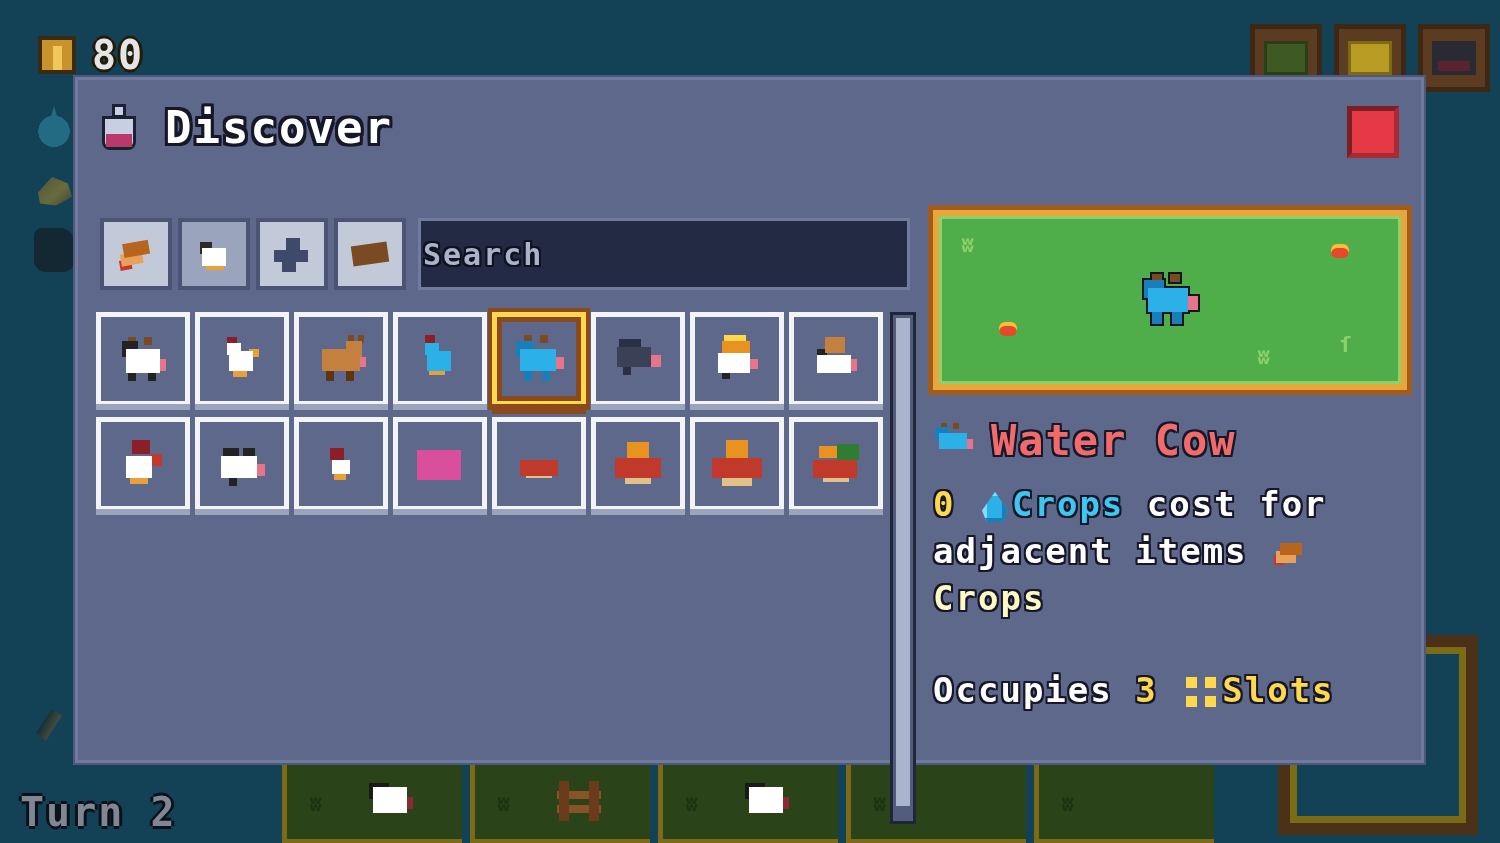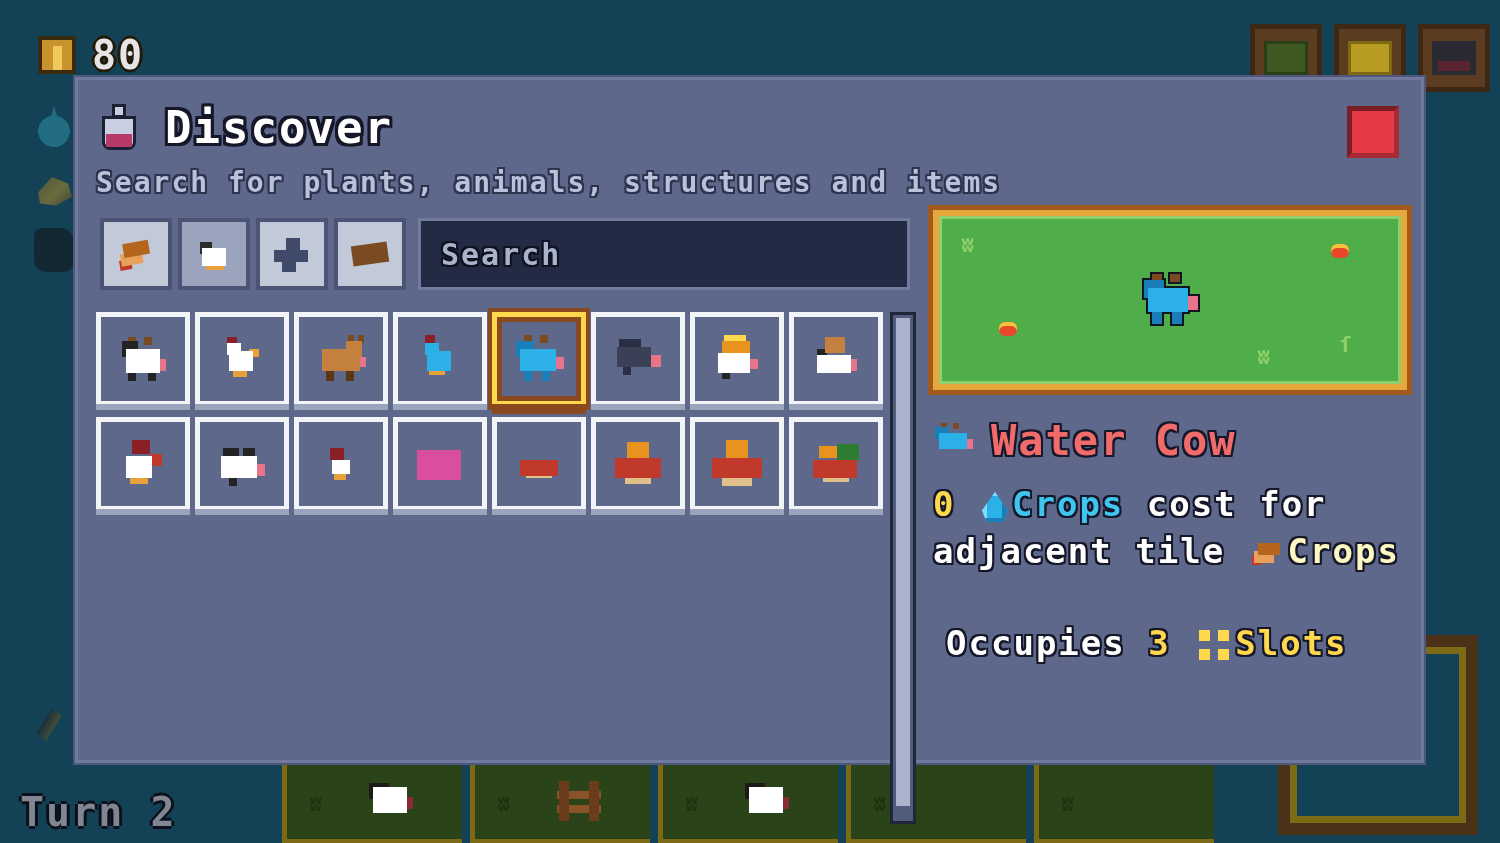--- a/index.html
+++ b/index.html
@@ -222,21 +222,21 @@
       transform: rotate(-8deg);
   }
 
   
   #search-field {
     position: absolute; left: 340px; top: 138px;
     width: 492px; height: 72px;
     background: #232a44;
     border: 3px solid #707b9e;
     display: flex; align-items: center;
-    padding-left: 20px;
+    padding-left: 2px;
     cursor: text;
   }
   #search-placeholder {
     font-size: 30px; color: #aab3cc;
     text-shadow: 2px 0 #10131f, -2px 0 #10131f, 0 2px #10131f, 0 -2px #10131f,
                  2px 2px #10131f, -2px 2px #10131f, 2px -2px #10131f, -2px -2px #10131f;
   }
 
   
   #item-grid {
@@ -448,21 +448,21 @@
     display: inline-block; width: 32px; height: 26px;
     vertical-align: -4px; margin: 0 4px;
     background:
       linear-gradient(#b5651d 0 100%) 6px 2px/22px 12px no-repeat,
       linear-gradient(#e8a05a 0 100%) 2px 10px/20px 12px no-repeat,
       linear-gradient(#c0392b 0 100%) 0px 14px/10px 10px no-repeat;
   }
 
   #detail-slots {
     margin-top: 48px;
-    font-size: 34px; color: #ffffff; margin-left: 13px;
+    font-size: 34px; color: #ffffff;
   }
   .slot-glyph {
     display: inline-block; width: 30px; height: 30px;
     vertical-align: -5px; margin: 0 6px; position: relative;
   }
   .slot-glyph i {
     position: absolute; width: 11px; height: 11px; background: #ffd84d;
   }
   .slot-glyph i:nth-child(1){left:0;top:0;}
   .slot-glyph i:nth-child(2){right:0;top:0;}
@@ -542,21 +542,20 @@
 
   <div id="modal-header">
     <div id="flask-icon">
       <div class="neck"></div>
         <div class="body"></div>
         <div class="liquid"></div>
     </div>
     <div id="modal-title" class="pixel-text">Discover</div>
   </div>
 
-  <div id="modal-subtitle" class="pixel-text">Search for plants, animals, structures and items</div>
 
   <div id="close-button"></div>
 
   <div id="filter-tabs">
     <div class="filter-tab">
         <div class="ficon ficon-crop"></div>
       </div>
     <div class="filter-tab active">
         <div class="ficon ficon-animal"></div>
       </div>
@@ -641,21 +640,21 @@
 
     <div id="detail-name">
       <div id="detail-name-icon"></div>
       <div id="detail-name-text" class="pixel-text outlined">Water Cow</div>
     </div>
 
     <div id="detail-desc" class="pixel-text outlined">
       <span class="num-gold">0</span>
       <span class="inline-drop"></span><span class="w-water">Crops</span>
       <span>cost for</span>
-      <span>adjacent tile</span>
+      <span>adjacent items</span>
       <span class="inline-crop"></span><span class="w-crops">Crops</span>
     </div>
 
     <div id="detail-slots" class="pixel-text outlined">
       <span>Occupies</span>
       <span class="w-slots">3</span>
       <span class="slot-glyph"><i></i><i></i><i></i><i></i></span><span class="w-slots">Slots</span>
     </div>
   </div>
 

